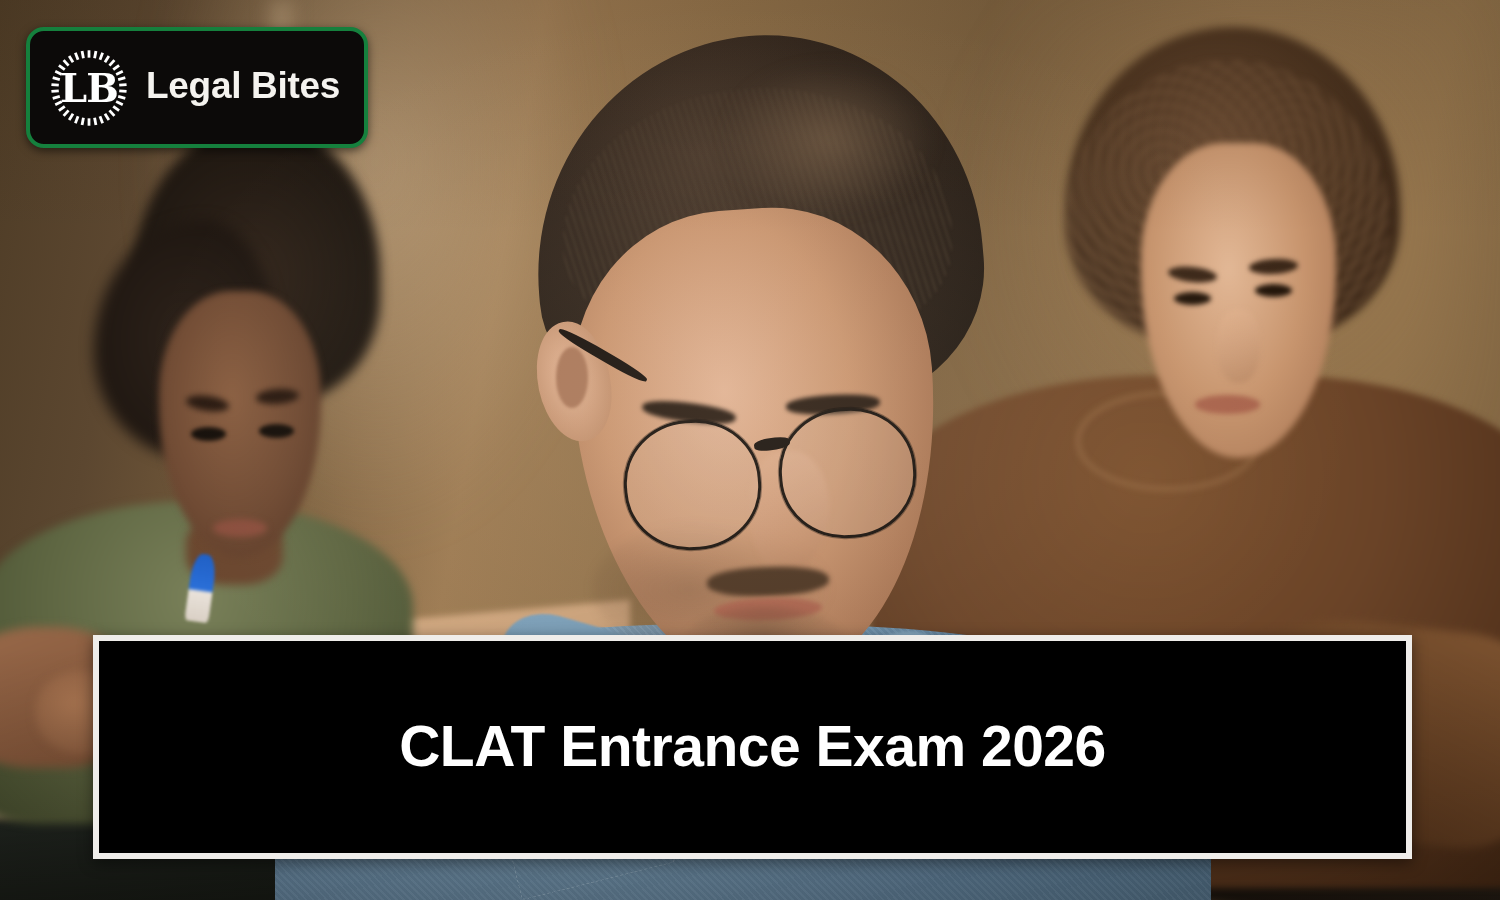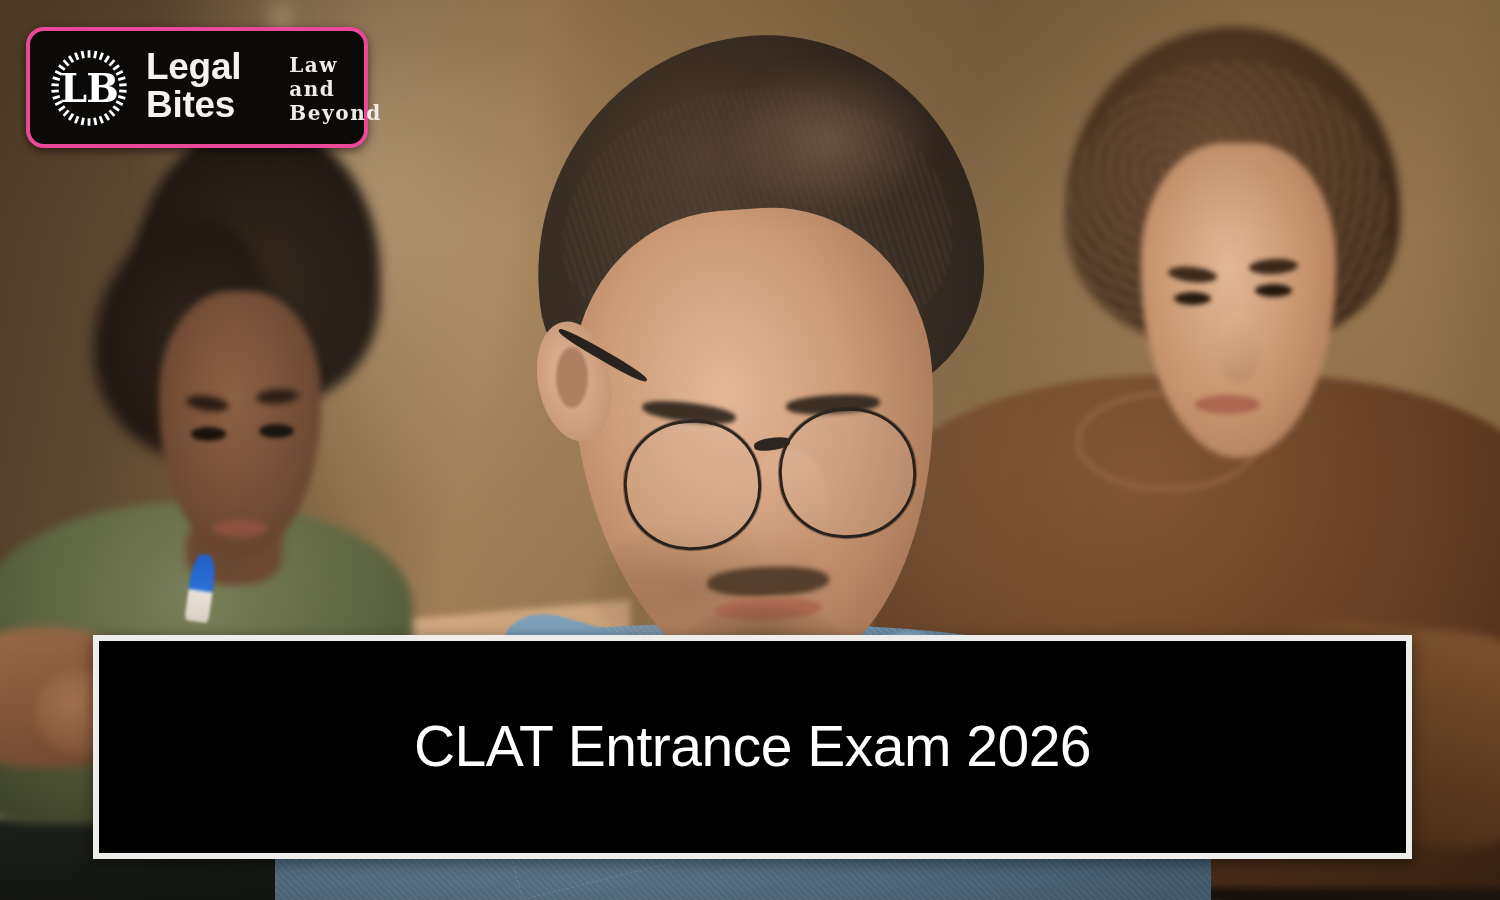--- a/index.html
+++ b/index.html
@@ -333,31 +333,31 @@
     background:
       radial-gradient(ellipse at 50% 45%, rgba(255,232,200,.10), rgba(0,0,0,0) 58%),
       linear-gradient(180deg, rgba(40,26,12,.12) 0%, rgba(0,0,0,0) 26%, rgba(0,0,0,0) 72%, rgba(24,14,6,.26) 100%);
     pointer-events:none;
   }
 
   
   .logo-badge{
     position:absolute; left:26px; top:27px; width:342px; height:121px;
     background:#0c0a09;
-    border:4px solid #ec4899;
+    border:4px solid #15803d;
     border-radius:18px;
     box-shadow:0 3px 10px rgba(0,0,0,.55);
     display:flex; align-items:center; gap:16px;
     padding:0 14px 0 18px;
   }
   .logo-mark{
     position:relative; width:82px; height:82px; flex:0 0 82px;
   }
   .logo-mark svg{ width:100%; height:100%; display:block; }
-  .logo-words{ display:flex; flex-direction:row; justify-content:space-between; padding-bottom:2px;gap:48px; }
+  .logo-words{ display:flex; flex-direction:column; justify-content:space-between; padding-bottom:2px;gap:48px; }
   .logo-title{
     color:#f5f3ef;
     font-family:"Liberation Sans", sans-serif;
     font-weight:700;
     font-size:37px;
     line-height:1.04;
     letter-spacing:-0.3px;
   }
   .logo-sub{
     color:#efece6;
@@ -376,21 +376,21 @@
     border:6px solid #efedea;
     box-shadow:0 4px 14px rgba(0,0,0,.45);
     display:flex; flex-direction:column;
     align-items:center; justify-content:center;
     gap:4px;
     padding:0 16px;
   }
   .title-line{
     color:#fff;
     font-family:"Liberation Sans", sans-serif;
-    font-weight:400;
+    font-weight:700;
     line-height:1.12;
     text-align:center;
     white-space:nowrap;
   }
   .title-line.l1{ font-size:57px; letter-spacing:-0.5px; }
   .title-line.l2{ font-size:57px; letter-spacing:-0.5px; }
 </style>
 </head>
 <body>
 
@@ -512,21 +512,20 @@
             <line x1="25.07" y1="22.66" x2="19.01" y2="16.01" stroke="#ffffff" stroke-width="3.4" stroke-linecap="butt"></line>
             <line x1="30.52" y1="18.54" x2="25.78" y2="10.89" stroke="#ffffff" stroke-width="3.4" stroke-linecap="butt"></line>
             <line x1="36.63" y1="15.50" x2="33.38" y2="7.11" stroke="#ffffff" stroke-width="3.4" stroke-linecap="butt"></line>
             <line x1="43.20" y1="13.63" x2="41.55" y2="4.78" stroke="#ffffff" stroke-width="3.4" stroke-linecap="butt"></line>
           </g>
         <text x="50" y="50" text-anchor="middle" dominant-baseline="central" font-family="DejaVu Serif, serif" font-weight="700" font-size="47" fill="#ffffff" letter-spacing="-1">LB</text>
       </svg>
     </div>
     <div class="logo-words">
       <div class="logo-title">Legal Bites</div>
-      <div class="logo-sub">Law and Beyond</div>
     </div>
   </div>
 
   <div class="title-banner">
     <div class="title-line l1">CLAT Entrance Exam 2026</div>
   </div>
 
 </div>
 
 </body></html>

